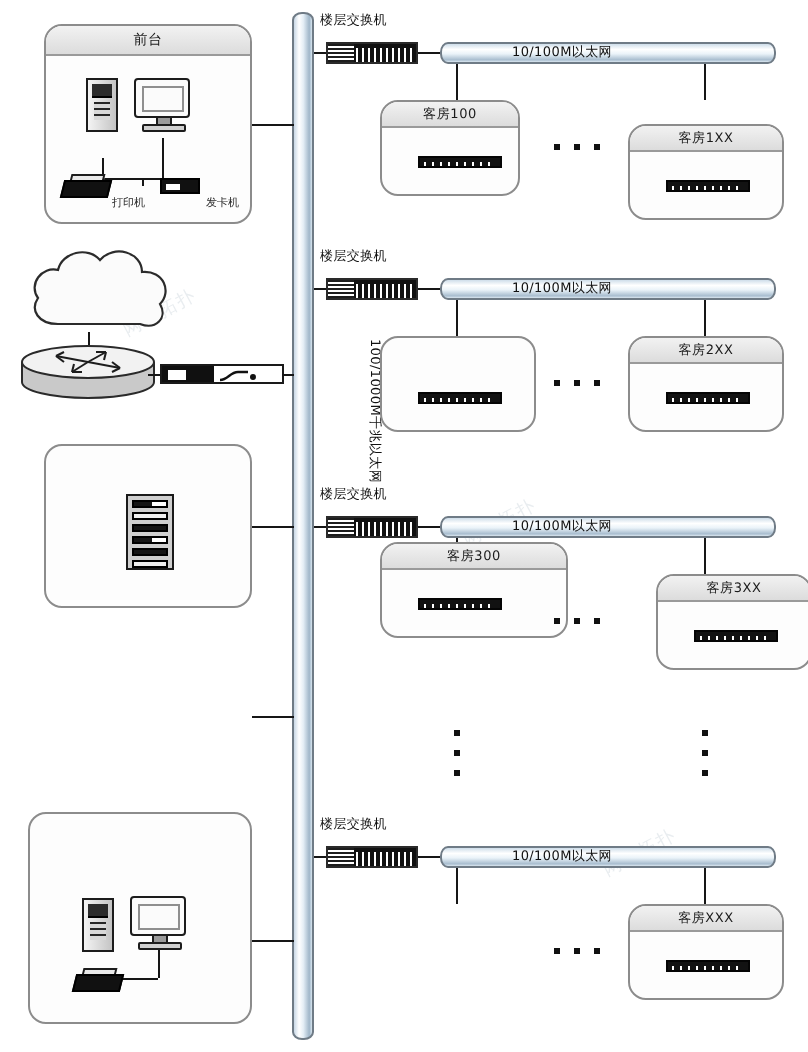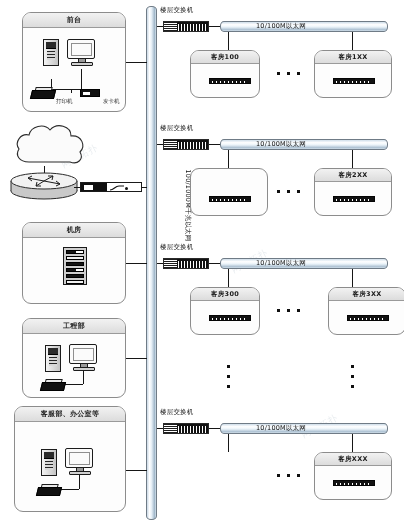--- a/index.html
+++ b/index.html
@@ -22,21 +22,20 @@
   .box-hdr{
     position:absolute;left:0;top:0;right:0;
     height:15px;
     border-bottom:1px solid #9a9a9a;
     border-radius:8px 8px 0 0;
     background:linear-gradient(#f2f2f2,#dcdcdc);
     display:flex;align-items:center;justify-content:center;
     font-size:7px;color:#1b1b1b;
     letter-spacing:.3px;
     box-sizing:border-box;
-    font-weight:bold;
   }
   .room .box-hdr{height:13px;font-size:6.5px;}
 
   
   #backbone{
     position:absolute;left:146px;top:6px;width:11px;height:514px;
     border:1px solid #6f7b86;
     border-radius:5px/4px;
     background:linear-gradient(to right,#c9d8e6 0%,#ffffff 28%,#e4eef6 52%,#9fb6c9 85%,#d8e5ef 100%);
     box-sizing:border-box;
@@ -303,54 +302,34 @@
   <div id="firewall">
     <div class="fw-dark"></div>
     <div class="fw-dot"></div>
     <svg style="position:absolute;left:28px;top:1px;" width="16" height="8" viewBox="0 0 16 8">
       <path d="M1 6 C5 6 6 2 10 2 L15 2" stroke="#111" stroke-width="1.2" fill="none"></path>
     </svg>
   </div>
   <div class="ln lnh" style="left:141px;top:187px;width:6px;"></div>
 
   <div class="box" style="left:22px;top:222px;width:104px;height:82px;">
-    <div class="box-hdr">机房</div>
     <div class="rack" style="left:40px;top:24px;">
       <div class="r-unit split"></div>
       <div class="r-unit light"></div>
       <div class="r-unit"></div>
       <div class="r-unit split"></div>
       <div class="r-unit"></div>
       <div class="r-unit light"></div>
     </div>
   </div>
   <div class="ln lnh" style="left:126px;top:263px;width:21px;"></div>
 
-  <div class="box" style="left:22px;top:318px;width:104px;height:80px;">
-    <div class="box-hdr">工程部</div>
-    <div class="pc-tower" style="left:22px;top:26px;">
-      <div class="t-bay"></div>
-        <div class="t-slit"></div>
-    </div>
-    <div class="monitor" style="left:46px;top:25px;">
-      <div class="m-screen"></div>
-        <div class="m-neck"></div>
-        <div class="m-base"></div>
-    </div>
-    <div class="ln lnv" style="left:60px;top:52px;height:13px;"></div>
-    <div class="ln lnh" style="left:36px;top:65px;width:24px;"></div>
-    <div class="printer" style="left:18px;top:60px;">
-      <div class="p-tray"></div>
-        <div class="p-body"></div>
-    </div>
-  </div>
   <div class="ln lnh" style="left:126px;top:358px;width:21px;"></div>
 
   <div class="box" style="left:14px;top:406px;width:112px;height:106px;">
-    <div class="box-hdr">客服部、办公室等</div>
     <div class="pc-tower" style="left:26px;top:42px;">
       <div class="t-bay"></div>
         <div class="t-slit"></div>
     </div>
     <div class="monitor" style="left:50px;top:41px;">
       <div class="m-screen"></div>
         <div class="m-neck"></div>
         <div class="m-base"></div>
     </div>
     <div class="ln lnv" style="left:64px;top:68px;height:14px;"></div>
@@ -372,21 +351,21 @@
   <div class="ln lnh" style="left:209px;top:26px;width:12px;"></div>
   <div class="hpipe" style="left:220px;top:21px;width:168px;"></div>
   <div class="hpipe-label" style="left:256px;top:21px;">10/100M以太网</div>
   <div class="ln lnv" style="left:228px;top:32px;height:18px;"></div>
   <div class="ln lnv" style="left:352px;top:32px;height:18px;"></div>
 
   <div class="box room" style="left:190px;top:50px;width:70px;height:48px;">
     <div class="box-hdr">客房100</div>
     <div class="jack" style="left:18px;top:27px;"></div>
   </div>
-  <div class="box room" style="left:314px;top:50px;width:78px;height:48px;">
+  <div class="box room" style="left:314px;top:62px;width:78px;height:48px;">
     <div class="box-hdr">客房1XX</div>
     <div class="jack" style="left:18px;top:27px;"></div>
   </div>
   <div class="dots-h" style="left:277px;top:72px;">
       <i></i>
       <i></i>
       <i></i>
     </div>
 
   <div class="switch-label" style="left:160px;top:124px;">楼层交换机</div>
@@ -421,21 +400,21 @@
     <div class="sw-left"></div>
       <div class="sw-right"></div>
       <div class="sw-ports"></div>
   </div>
   <div class="ln lnh" style="left:209px;top:263px;width:12px;"></div>
   <div class="hpipe" style="left:220px;top:258px;width:168px;"></div>
   <div class="hpipe-label" style="left:256px;top:258px;">10/100M以太网</div>
   <div class="ln lnv" style="left:228px;top:269px;height:18px;"></div>
   <div class="ln lnv" style="left:352px;top:269px;height:18px;"></div>
 
-  <div class="box room" style="left:190px;top:287px;width:70px;height:48px;">
+  <div class="box room" style="left:190px;top:271px;width:94px;height:48px;">
     <div class="box-hdr">客房300</div>
     <div class="jack" style="left:18px;top:27px;"></div>
   </div>
   <div class="box room" style="left:314px;top:287px;width:78px;height:48px;margin-left:14px;">
     <div class="box-hdr">客房3XX</div>
     <div class="jack" style="left:18px;top:27px;"></div>
   </div>
   <div class="dots-h" style="left:277px;top:309px;">
       <i></i>
       <i></i>

